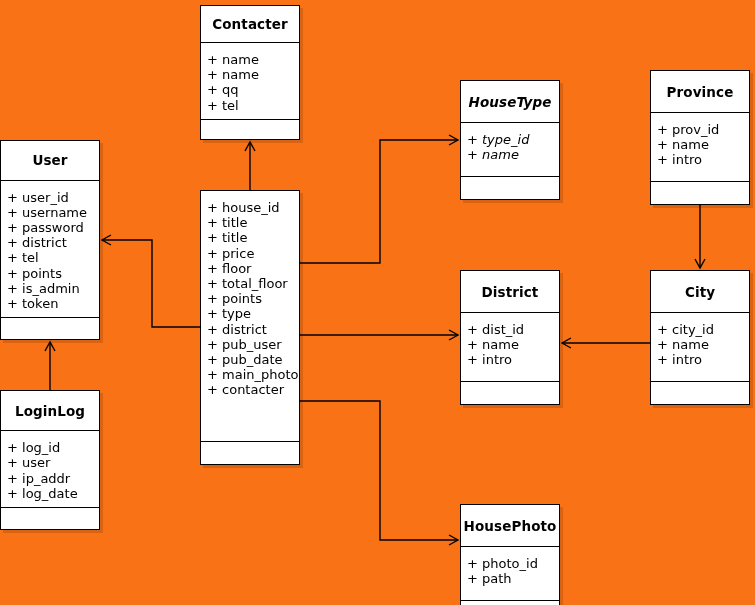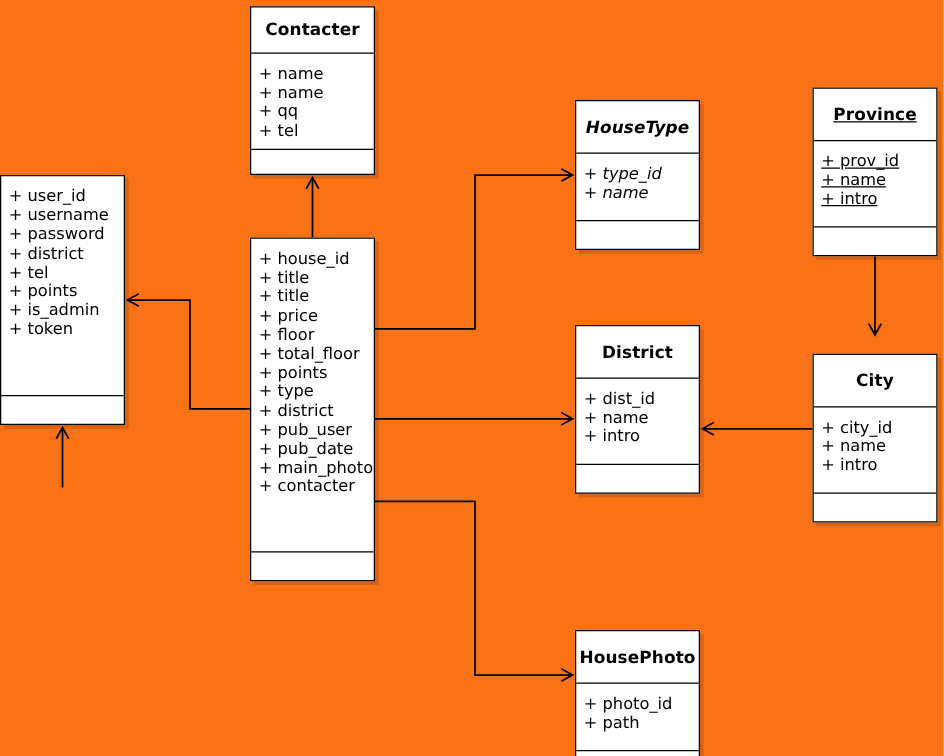--- a/index.html
+++ b/index.html
@@ -108,20 +108,21 @@
       <div class="uml-title">Contacter</div>
       <div class="uml-attrs">
         <div class="uml-attr">+ name</div>
         <div class="uml-attr">+ name</div>
         <div class="uml-attr">+ qq</div>
         <div class="uml-attr">+ tel</div>
       </div>
       <div class="uml-ops"></div>
     </div>
     <div class="uml-class" style="left: 0px; top: 140px; width: 100px; height: 200px;">
+      <div class="uml-title">User</div>
       <div class="uml-attrs">
         <div class="uml-attr">+ user_id</div>
         <div class="uml-attr">+ username</div>
         <div class="uml-attr">+ password</div>
         <div class="uml-attr">+ district</div>
         <div class="uml-attr">+ tel</div>
         <div class="uml-attr">+ points</div>
         <div class="uml-attr">+ is_admin</div>
         <div class="uml-attr">+ token</div>
       </div>
@@ -138,47 +139,57 @@
         <div class="uml-attr">+ points</div>
         <div class="uml-attr">+ type</div>
         <div class="uml-attr">+ district</div>
         <div class="uml-attr">+ pub_user</div>
         <div class="uml-attr">+ pub_date</div>
         <div class="uml-attr">+ main_photo</div>
         <div class="uml-attr">+ contacter</div>
       </div>
       <div class="uml-ops"></div>
     </div>
+    <div class="uml-class" style="left: 0px; top: 390px; width: 100px; height: 140px;">
+      <div class="uml-title">LoginLog</div>
+      <div class="uml-attrs">
+        <div class="uml-attr">+ log_id</div>
+        <div class="uml-attr">+ user</div>
+        <div class="uml-attr">+ ip_addr</div>
+        <div class="uml-attr">+ log_date</div>
+      </div>
+      <div class="uml-ops"></div>
+    </div>
     <div class="uml-class" style="left: 460px; top: 80px; width: 100px; height: 120px; font-style: italic;">
       <div class="uml-title">HouseType</div>
       <div class="uml-attrs">
         <div class="uml-attr">+ type_id</div>
         <div class="uml-attr">+ name</div>
       </div>
       <div class="uml-ops"></div>
     </div>
-    <div class="uml-class" style="left: 650px; top: 70px; width: 100px; height: 135px; text-decoration: underline;">
+    <div class="uml-class" style="left: 650px; top: 70px; width: 100px; height: 135px;">
       <div class="uml-title">Province</div>
       <div class="uml-attrs">
         <div class="uml-attr">+ prov_id</div>
         <div class="uml-attr">+ name</div>
         <div class="uml-attr">+ intro</div>
       </div>
       <div class="uml-ops"></div>
     </div>
-    <div class="uml-class" style="left: 460px; top: 260px; width: 100px; height: 135px;">
+    <div class="uml-class" style="left: 460px; top: 270px; width: 100px; height: 135px;">
       <div class="uml-title">District</div>
       <div class="uml-attrs">
         <div class="uml-attr">+ dist_id</div>
         <div class="uml-attr">+ name</div>
         <div class="uml-attr">+ intro</div>
       </div>
       <div class="uml-ops"></div>
     </div>
-    <div class="uml-class" style="left: 650px; top: 270px; width: 100px; height: 135px; margin-top: 13px;">
+    <div class="uml-class" style="left: 650px; top: 270px; width: 100px; height: 135px;">
       <div class="uml-title">City</div>
       <div class="uml-attrs">
         <div class="uml-attr">+ city_id</div>
         <div class="uml-attr">+ name</div>
         <div class="uml-attr">+ intro</div>
       </div>
       <div class="uml-ops"></div>
     </div>
     <div class="uml-class" style="left: 460px; top: 504px; width: 100px; height: 120px;">
       <div class="uml-title">HousePhoto</div>

